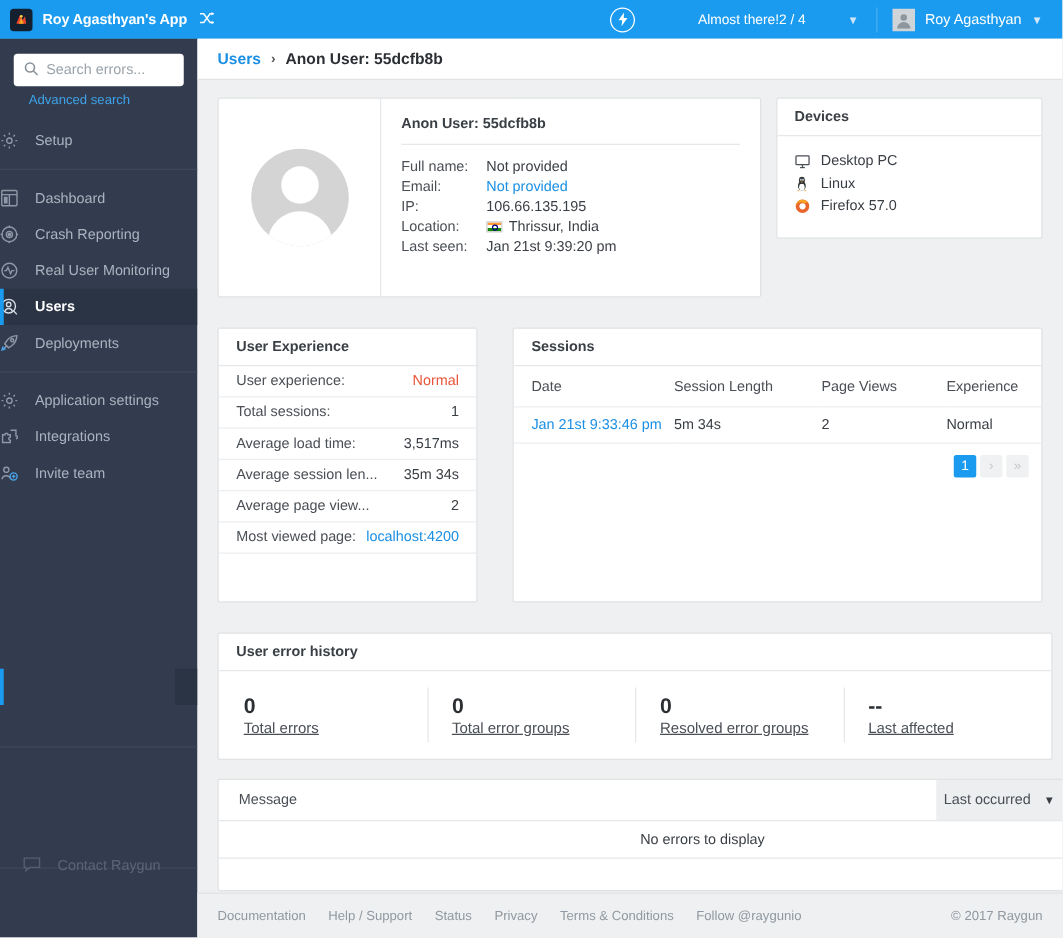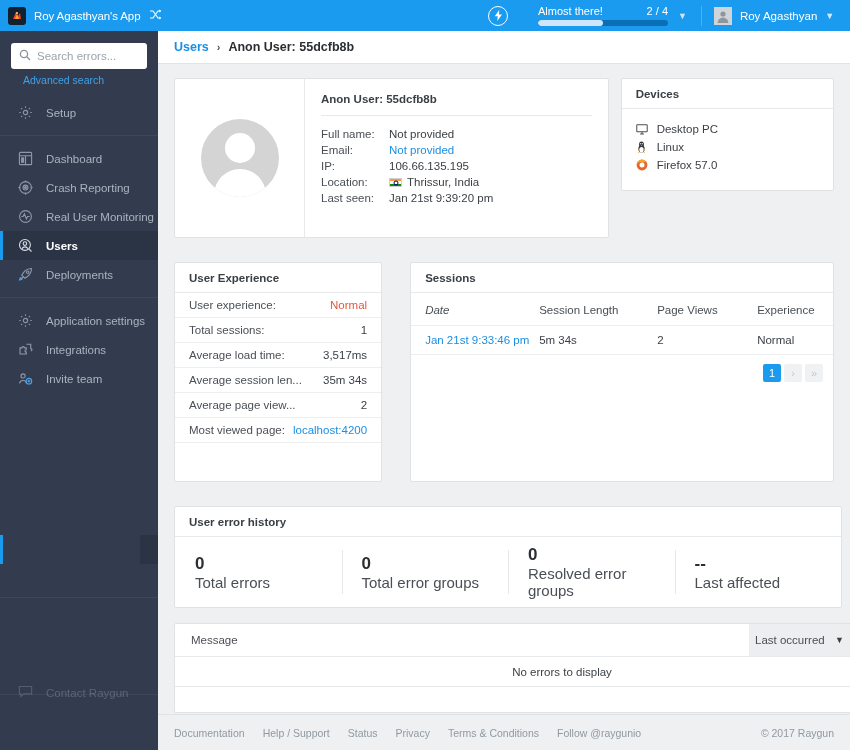--- a/index.html
+++ b/index.html
@@ -22,32 +22,32 @@
   .tb-brand {
     width: 158px; height: 31px; background: #1a9bf0;
     display: flex; align-items: center; padding-left: 8px; flex: 0 0 158px;
   }
   .brand-logo {
     width: 18px; height: 18px; border-radius: 3px; background: #12202f;
     display: flex; align-items: center; justify-content: center;
     font-size: 11px; line-height: 1; flex: 0 0 18px;
   }
   .brand-name {
-    color: #fff; font-size: 11.5px; font-weight: normal; margin-left: 8px;
+    color: #fff; font-size: 11.5px; font-weight: bold; margin-left: 8px;
     white-space: nowrap; letter-spacing: -0.1px;
   }
   .brand-switch { color: #fff; font-size: 12px; margin-left: 9px; opacity: .95; }
   .tb-mid { flex: 1; display: flex; align-items: center; }
   .bolt-btn {
     margin-left: 330px; width: 20px; height: 20px; border-radius: 50%;
     border: 1.4px solid #fff; color: #fff; display: flex;
     align-items: center; justify-content: center; font-size: 11px; line-height: 1;
   }
   .onboard {
-    margin-left: 30px; width: 130px; display: flex; flex-direction: column;
+    margin-left: 30px; width: 130px; display: flex; flex-direction: row;
     justify-content: center; gap: 3px;
   }
   .onboard-row { display: flex; justify-content: space-between; align-items: baseline; }
   .onboard-label { color: #fff; font-size: 11px; }
   .onboard-count { color: #fff; font-size: 11px; }
   .onboard-track {
     height: 6px; border-radius: 3px; background: #0b6fb5; overflow: hidden;
   }
   .onboard-fill { height: 100%; background: #cfe6f8; border-radius: 3px; }
   .caret-dn {
@@ -83,21 +83,21 @@
     padding: 0;
   }
   .search-input::placeholder { color: #9aa3ab; }
   .adv-search {
     color: #3ea2e8; font-size: 10.5px; padding: 5px 0 0 12px; display: block;
     text-decoration: none;
   }
   .nav-group { padding: 0; }
   .nav-sep { height: 1px; background: #3e4759; margin: 8px 0; }
   .nav-item {
-    height: 29px; display: flex; align-items: center; padding-left: 18px;
+    height: 29px; display: flex; align-items: center; 
     color: #aab3bf; font-size: 11.5px; position: relative; text-decoration: none;
   }
   .nav-item .nav-ico {
     width: 18px; flex: 0 0 18px; display: flex; align-items: center;
     justify-content: flex-start; color: #8e98a6;
   }
   .nav-item .nav-lbl { margin-left: 10px; white-space: nowrap; }
   .nav-item.active { background: #2b3444; color: #fff; font-weight: bold; }
   .nav-item.active::before {
     content: ""; position: absolute; left: 0; top: 0; bottom: 0; width: 3px;
@@ -200,21 +200,21 @@
   .sessions-card { width: 440px; height: 220px; }
   .stbl { width: 100%; border-collapse: collapse; }
   .stbl th {
     text-align: left; font-size: 11.5px; font-weight: normal; color: #4a4f55;
     padding: 11px 0 9px 0; border-bottom: 1px solid #eceef0;
   }
   .stbl td {
     font-size: 11.5px; color: #3a3f45; padding: 8px 0; border-bottom: 1px solid #eceef0;
   }
   .stbl th:first-child, .stbl td:first-child { padding-left: 14px; }
-  .stbl .c-date { width: 128px; font-style: italic; }
+  .stbl .c-date { width: 128px; }
   .stbl .c-len { width: 118px; }
   .stbl .c-views { width: 100px; }
   .cell-link { color: #1a8fe3; text-decoration: none; }
   .pager { display: flex; justify-content: flex-end; padding: 9px 10px 0 0; gap: 3px; }
   .pg {
     min-width: 18px; height: 18px; padding: 0 5px; border-radius: 2px;
     display: flex; align-items: center; justify-content: center;
     font-size: 11px; color: #fff; background: #1a9bf0;
   }
   .pg.muted { background: #f0f1f2; color: #c3c7cb; }
@@ -224,21 +224,21 @@
     display: flex; height: 70px; align-items: center;
   }
   .stat {
     flex: 1; padding-left: 20px; position: relative; height: 44px;
     display: flex; flex-direction: column; justify-content: center;
   }
   .stat + .stat::before {
     content: ""; position: absolute; left: 0; top: 0; bottom: 0; width: 1px; background: #e6e8ea;
   }
   .stat-num { font-size: 17px; font-weight: bold; color: #2b2f33; line-height: 20px; }
-  .stat-lbl { font-size: 15px; color: #4a4f55; margin-top: 0; }
+  .stat-lbl { font-size: 12px; color: #4a4f55; margin-top: 0; text-decoration: underline; }
 
   .errtbl-card { margin-top: 15px; width: 776px; height: 90px; }
   .eth {
     height: 33px; display: flex; align-items: stretch; border-bottom: 1px solid #e6e8ea;
   }
   .eth-msg { flex: 1; display: flex; align-items: center; padding-left: 16px; font-size: 11.5px; color: #4a4f55; }
   .eth-last {
     width: 104px; flex: 0 0 104px; background: #eceef0; display: flex;
     align-items: center; justify-content: space-between; padding: 0 9px 0 6px;
     font-size: 11.5px; color: #4a4f55;

